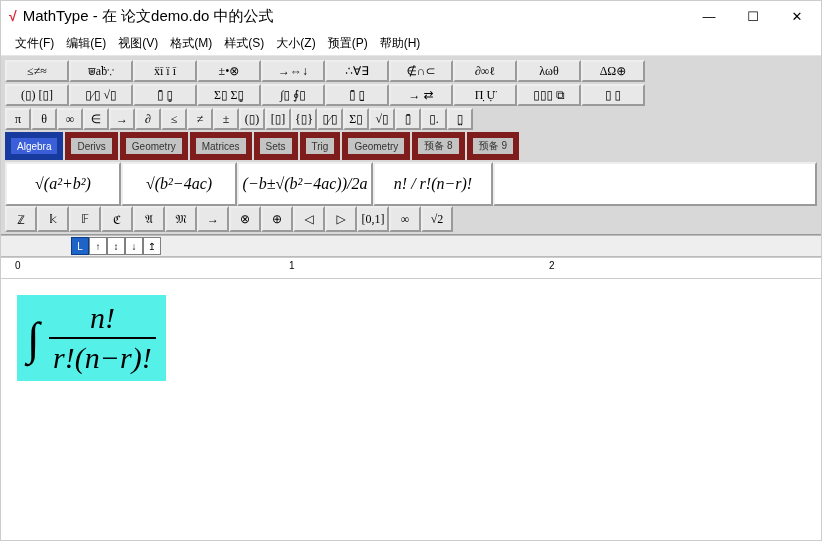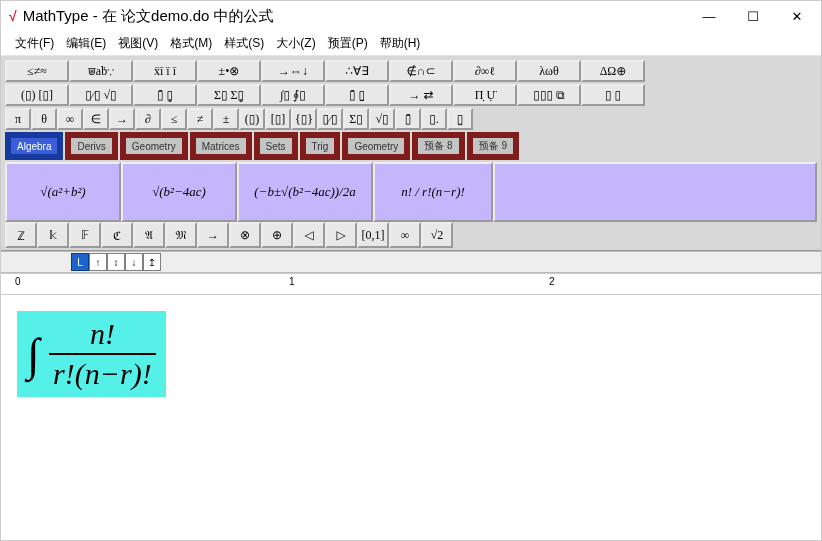--- a/index.html
+++ b/index.html
@@ -11,21 +11,21 @@
 .menubar{height:24px;display:flex;align-items:center;padding:0 8px;gap:0;border-bottom:1px solid #e6e6e6}
 .menubar .mitem{padding:2px 6px}
 .toolpanel{background:#d8d8d8;padding:4px 4px 2px 4px;border-bottom:1px solid #999}
 .trow{display:flex;gap:0;margin-bottom:2px}
 .tcell{height:22px;min-width:64px;border:2px outset #eee;background:#e8e8e8;display:flex;align-items:center;justify-content:center;font-size:12px;font-family:"Cambria Math","Times New Roman",serif;padding:0 4px;box-sizing:border-box;white-space:nowrap}
 .trow.small .tcell{min-width:26px;height:22px;padding:0}
 .tabrow{display:flex;gap:2px;margin:2px 0}
 .tab{height:16px;font-size:10px;background:#c4c4c4;border:6px solid #7f1d1d;padding:0 6px;display:flex;align-items:center;color:#333;font-family:Arial}
 .tab.active{background:#3a5fd9;color:#fff;border-color:#173a9e}
 .exprrow{display:flex}
-.expr{height:40px;border:2px outset #eee;background:#c4b5fd;display:flex;align-items:center;justify-content:center;font-family:"Cambria Math","Times New Roman",serif;font-size:13px;font-style:italic;padding:8px 8px}
+.expr{height:40px;border:2px outset #eee;background:#ffffff;display:flex;align-items:center;justify-content:center;font-family:"Cambria Math","Times New Roman",serif;font-size:16px;font-style:italic;padding:0 8px}
 .lastrow{display:flex}
 .lastrow .sc{width:28px;height:22px;border:2px outset #eee;background:#e8e8e8;display:flex;align-items:center;justify-content:center;font-family:"Times New Roman",serif;font-size:12px}
 .minitb{height:20px;background:#eee;display:flex;align-items:center;padding-left:70px;gap:0;border-top:1px solid #bbb;border-bottom:1px solid #bbb}
 .minibtn{width:16px;height:16px;border:1px solid #808080;background:#fff;display:flex;align-items:center;justify-content:center;font-size:10px}
 .minibtn.active{background:#1e63c8;color:#fff;border-color:#0a3c88}
 .ruler{height:20px;background:#fff;border-top:1px solid #ccc;border-bottom:1px solid #ccc;position:relative;font-size:10px}
 .ruler .num{position:absolute;top:2px;font-size:10px}
 .canvas{flex:1;background:#fff;padding:16px;overflow:hidden}
 .formula{display:inline-block;background:#55f0e8;padding:6px 10px;font-family:"Cambria Math","Times New Roman",serif;font-style:italic;font-size:30px}
 .formula .int{font-size:46px;font-style:normal;vertical-align:middle;display:inline-block;margin-right:2px}

